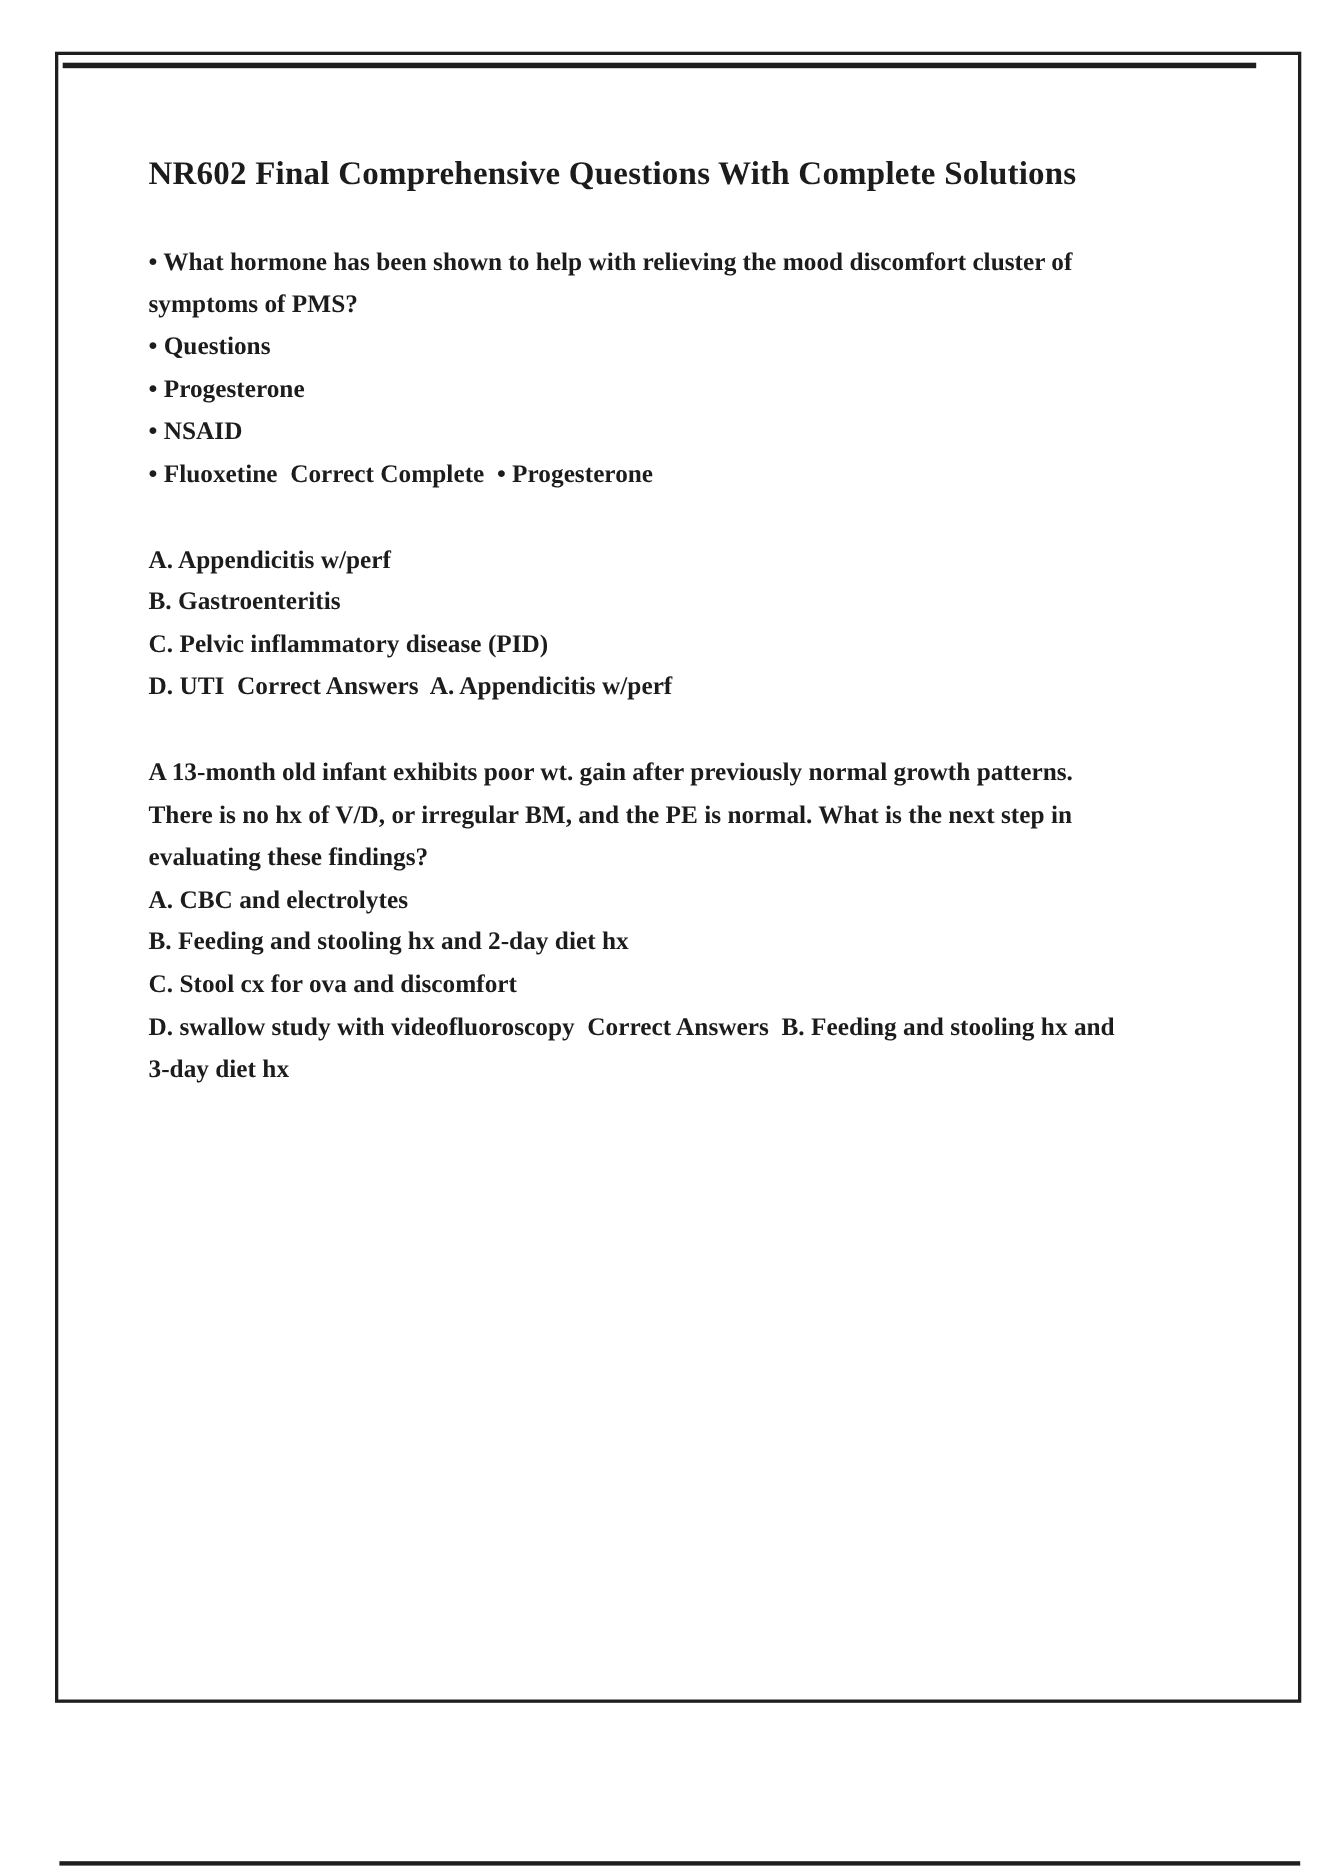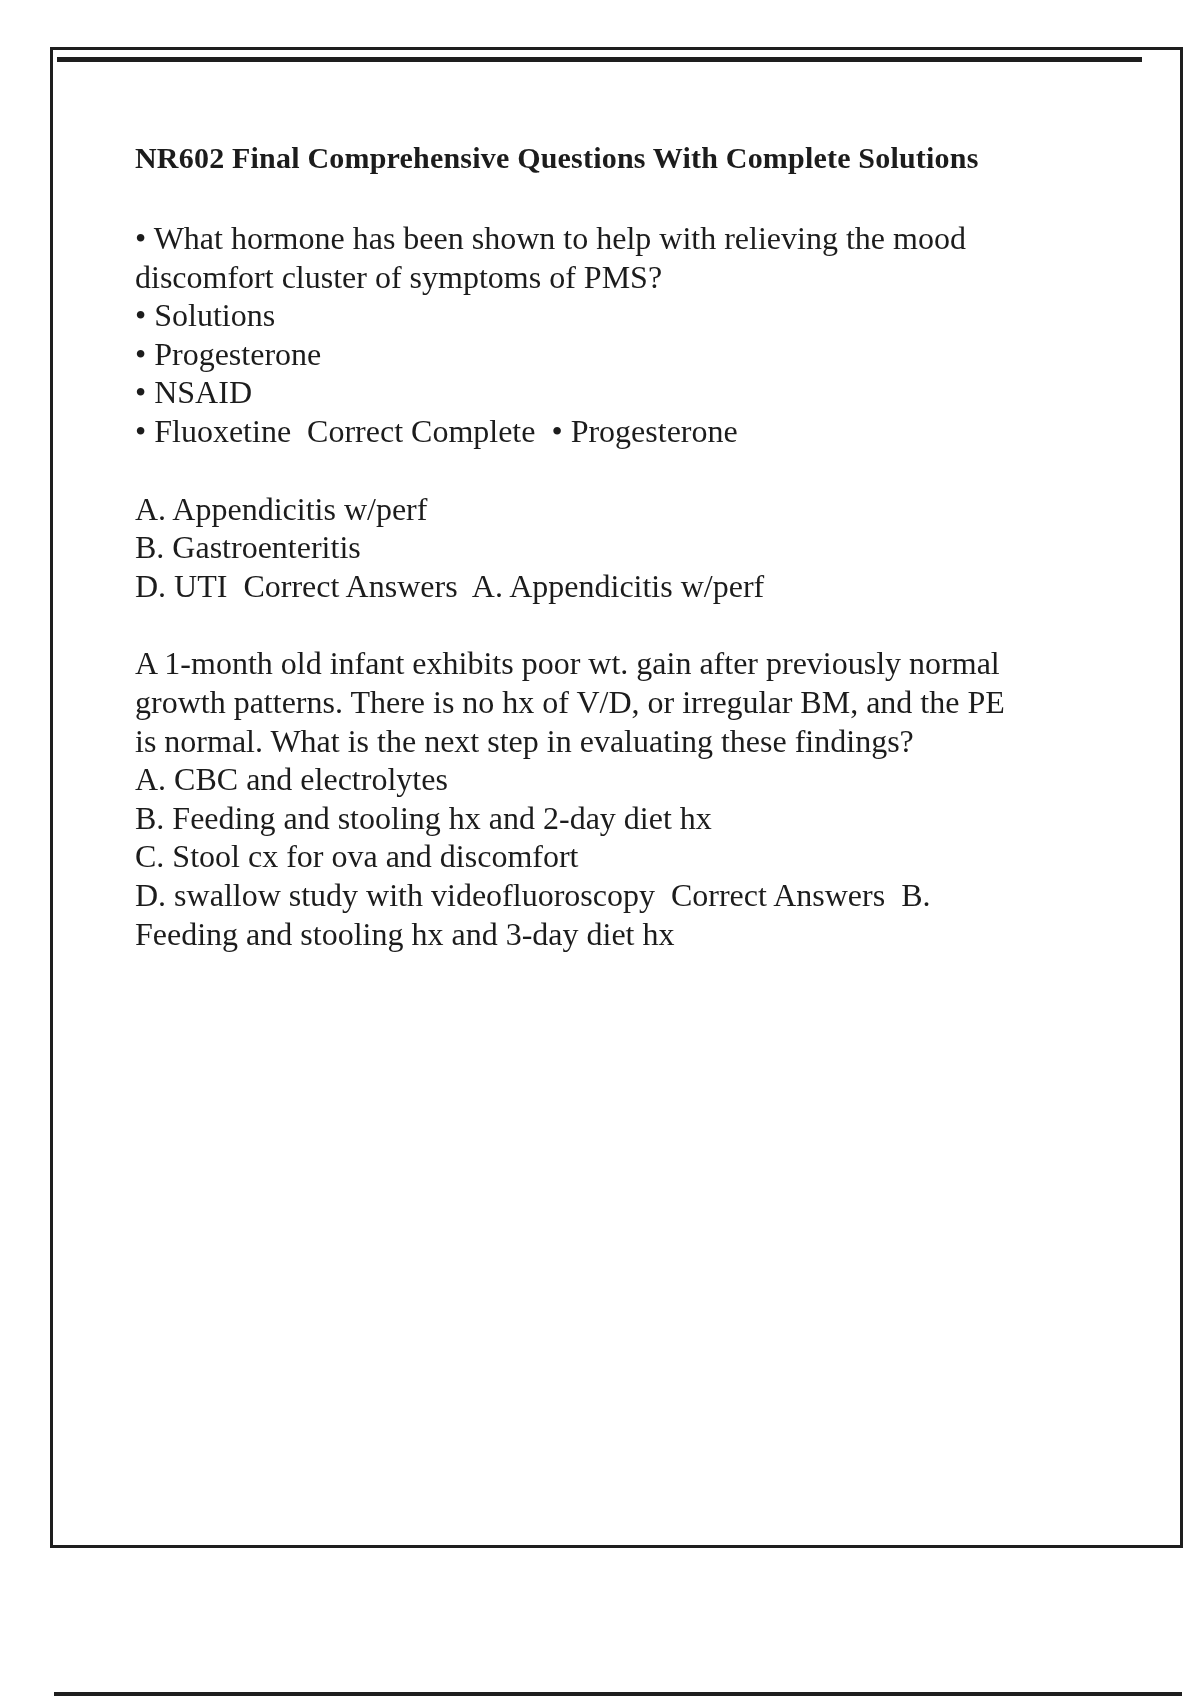--- a/index.html
+++ b/index.html
@@ -38,23 +38,24 @@
   .doc-title{
     font-size:30px;
     font-weight:bold;
     line-height:39px;
     letter-spacing:0.2px;
     margin-bottom:42px;
     white-space:pre-wrap;
   }
   .q-block{margin-bottom:39px;}
   .para{
-    font-size:32px;
+    font-size:23px;
     line-height:38.6px;
     white-space:pre-wrap;
+    font-weight:bold;
   }
   .next-page-rule{
     position:absolute;left:54px;top:1692px;
     width:1128px;height:4px;
     background:var(--frame);
   }
 </style>
 </head>
 <body>
 
@@ -62,34 +63,35 @@
 
   <div class="page-frame">
     <div class="inner-top-rule"></div>
 
     <div class="content">
 
       <h1 class="doc-title">NR602 Final Comprehensive Questions With Complete Solutions</h1>
 
       <section class="q-block">
         <p class="para">• What hormone has been shown to help with relieving the mood discomfort cluster of symptoms of PMS?</p>
-        <p class="para">• Solutions</p>
+        <p class="para">• Questions</p>
         <p class="para">• Progesterone</p>
         <p class="para">• NSAID</p>
         <p class="para">• Fluoxetine  Correct Complete  • Progesterone</p>
       </section>
 
       <section class="q-block">
         <p class="para">A. Appendicitis w/perf</p>
         <p class="para">B. Gastroenteritis</p>
+        <p class="para">C. Pelvic inflammatory disease (PID)</p>
         <p class="para">D. UTI  Correct Answers  A. Appendicitis w/perf</p>
       </section>
 
       <section class="q-block">
-        <p class="para">A 1-month old infant exhibits poor wt. gain after previously normal growth patterns. There is no hx of V/D, or irregular BM, and the PE is normal. What is the next step in evaluating these findings?</p>
+        <p class="para">A 13-month old infant exhibits poor wt. gain after previously normal growth patterns. There is no hx of V/D, or irregular BM, and the PE is normal. What is the next step in evaluating these findings?</p>
         <p class="para">A. CBC and electrolytes</p>
         <p class="para">B. Feeding and stooling hx and 2-day diet hx</p>
         <p class="para">C. Stool cx for ova and discomfort</p>
         <p class="para">D. swallow study with videofluoroscopy  Correct Answers  B. Feeding and stooling hx and 3-day diet hx</p>
       </section>
 
     </div>
   </div>
 
   <div class="next-page-rule"></div>

